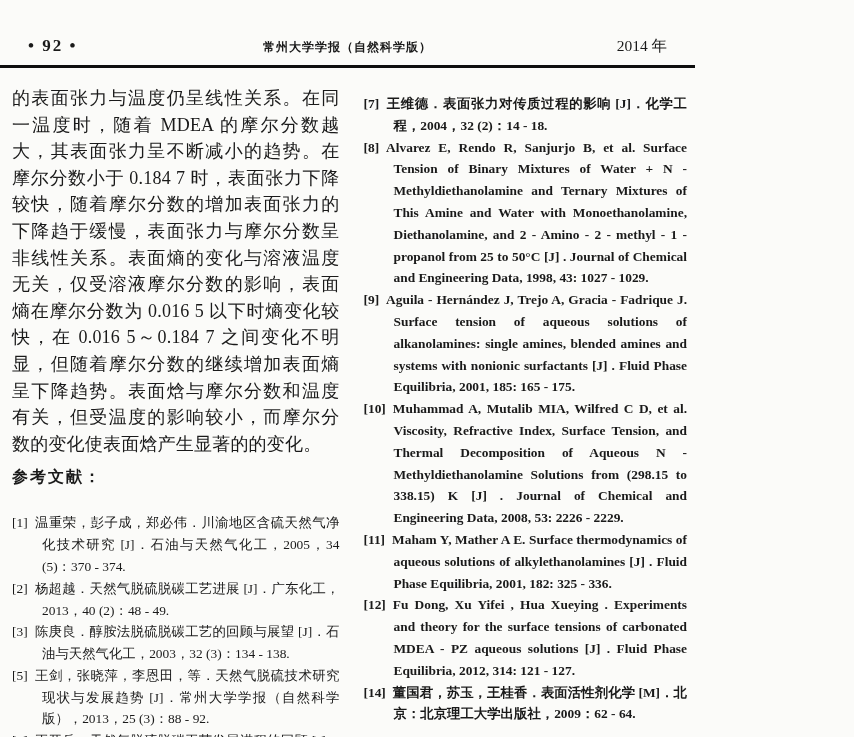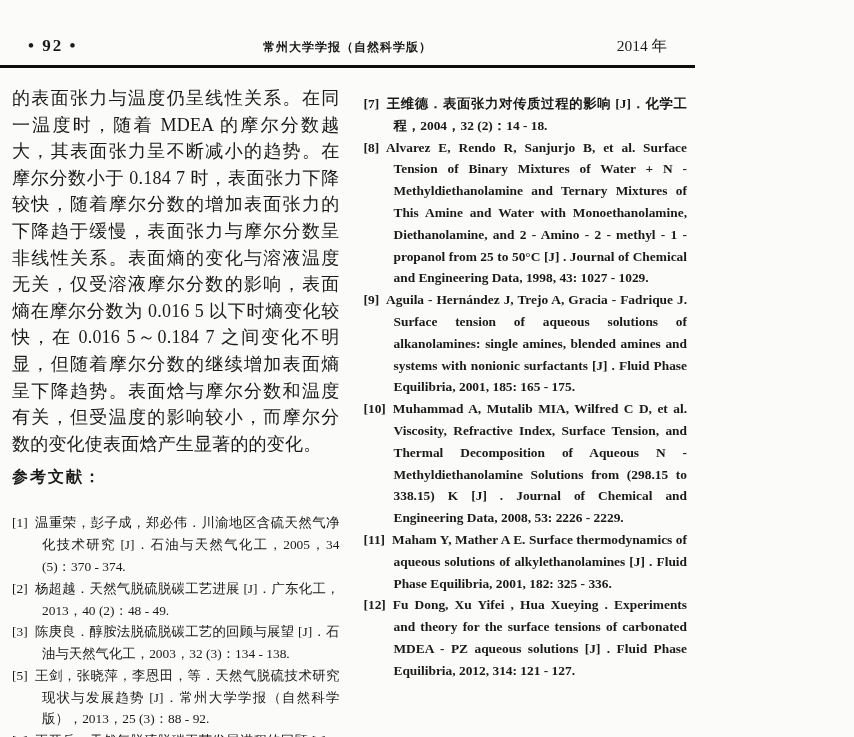--- a/index.html
+++ b/index.html
@@ -121,18 +121,19 @@
 
   <p class="ref"><span class="ref-label">[9]</span><span>Aguila - Hernández J, Trejo A, Gracia - Fadrique J. Surface tension of aqueous solutions of alkanolamines: single amines, blended amines and systems with nonionic surfactants [J] . Fluid Phase Equilibria, 2001, 185: 165 - 175.</span></p>
 
   <p class="ref"><span class="ref-label">[10]</span><span>Muhammad A, Mutalib MIA, Wilfred C D, et al. Viscosity, Refractive Index, Surface Tension, and Thermal Decomposition of Aqueous N - Methyldiethanolamine Solutions from (298.15 to 338.15) K [J] . Journal of Chemical and Engineering Data, 2008, 53: 2226 - 2229.</span></p>
 
   <p class="ref"><span class="ref-label">[11]</span><span>Maham Y, Mather A E. Surface thermodynamics of aqueous solutions of alkylethanolamines [J] . Fluid Phase Equilibria, 2001, 182: 325 - 336.</span></p>
 
   <p class="ref"><span class="ref-label">[12]</span><span>Fu Dong, Xu Yifei , Hua Xueying . Experiments and theory for the surface tensions of carbonated MDEA - PZ aqueous solutions [J] . Fluid Phase Equilibria, 2012, 314: 121 - 127.</span></p>
 
 
+  <p class="ref"><span class="ref-label">[14]</span><span>董国君，苏玉，王桂香．表面活性剂化学 [M]．北京：北京理工大学出版社，2009：62 - 64.</span></p>
 </div>
     </div>
 
   </div>
 
 </div>
 
 </body></html>

